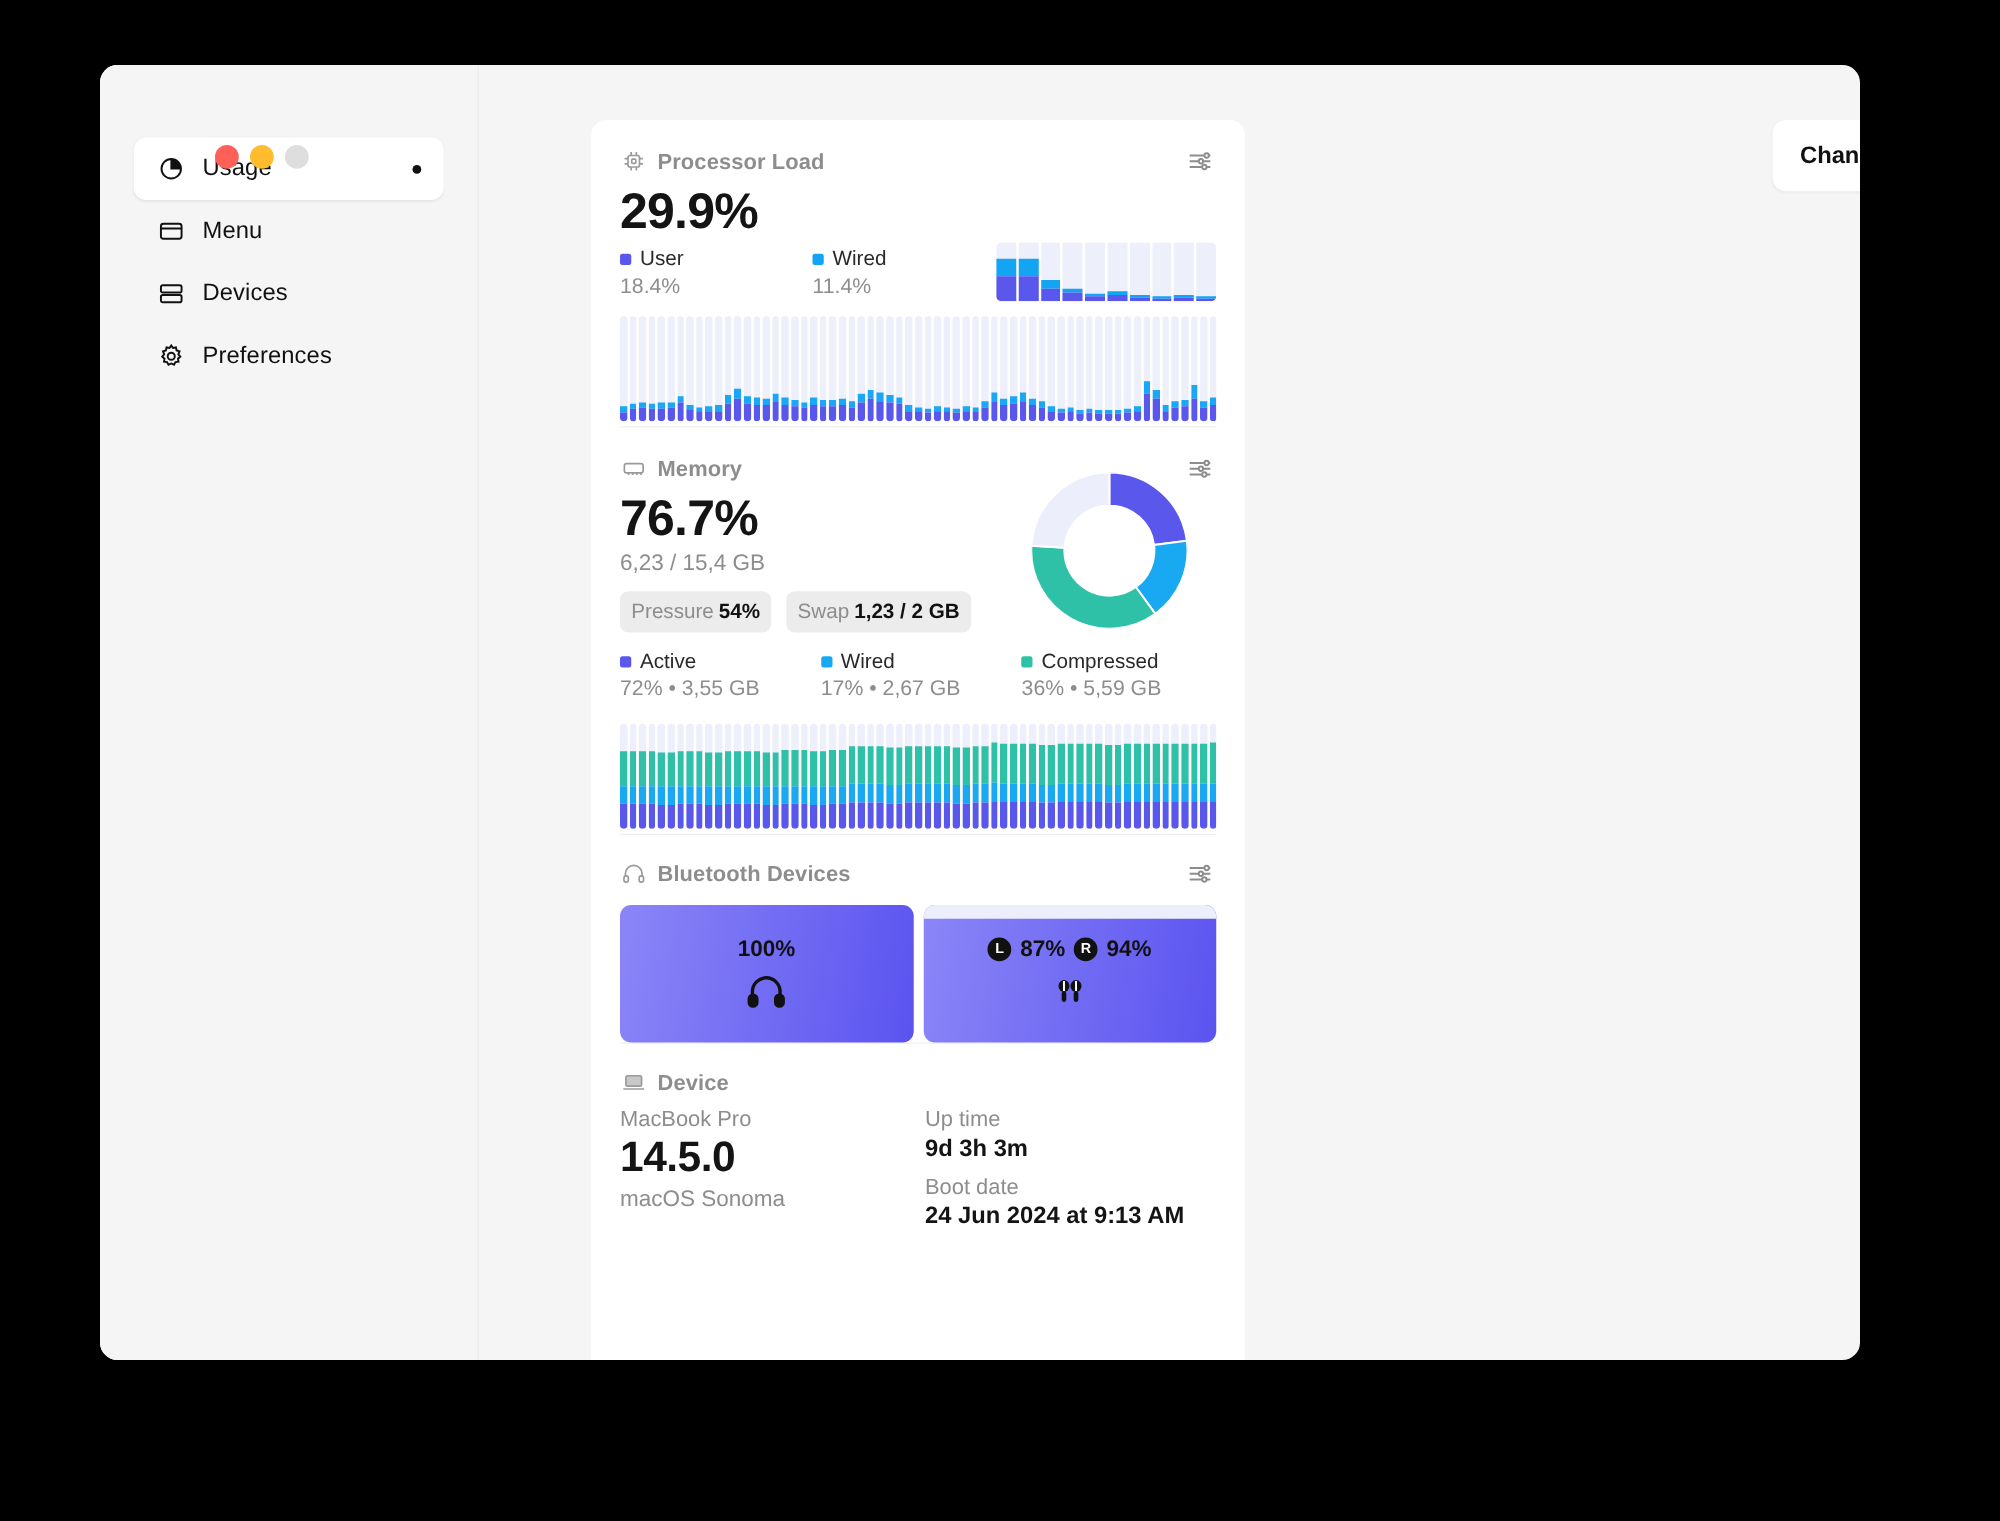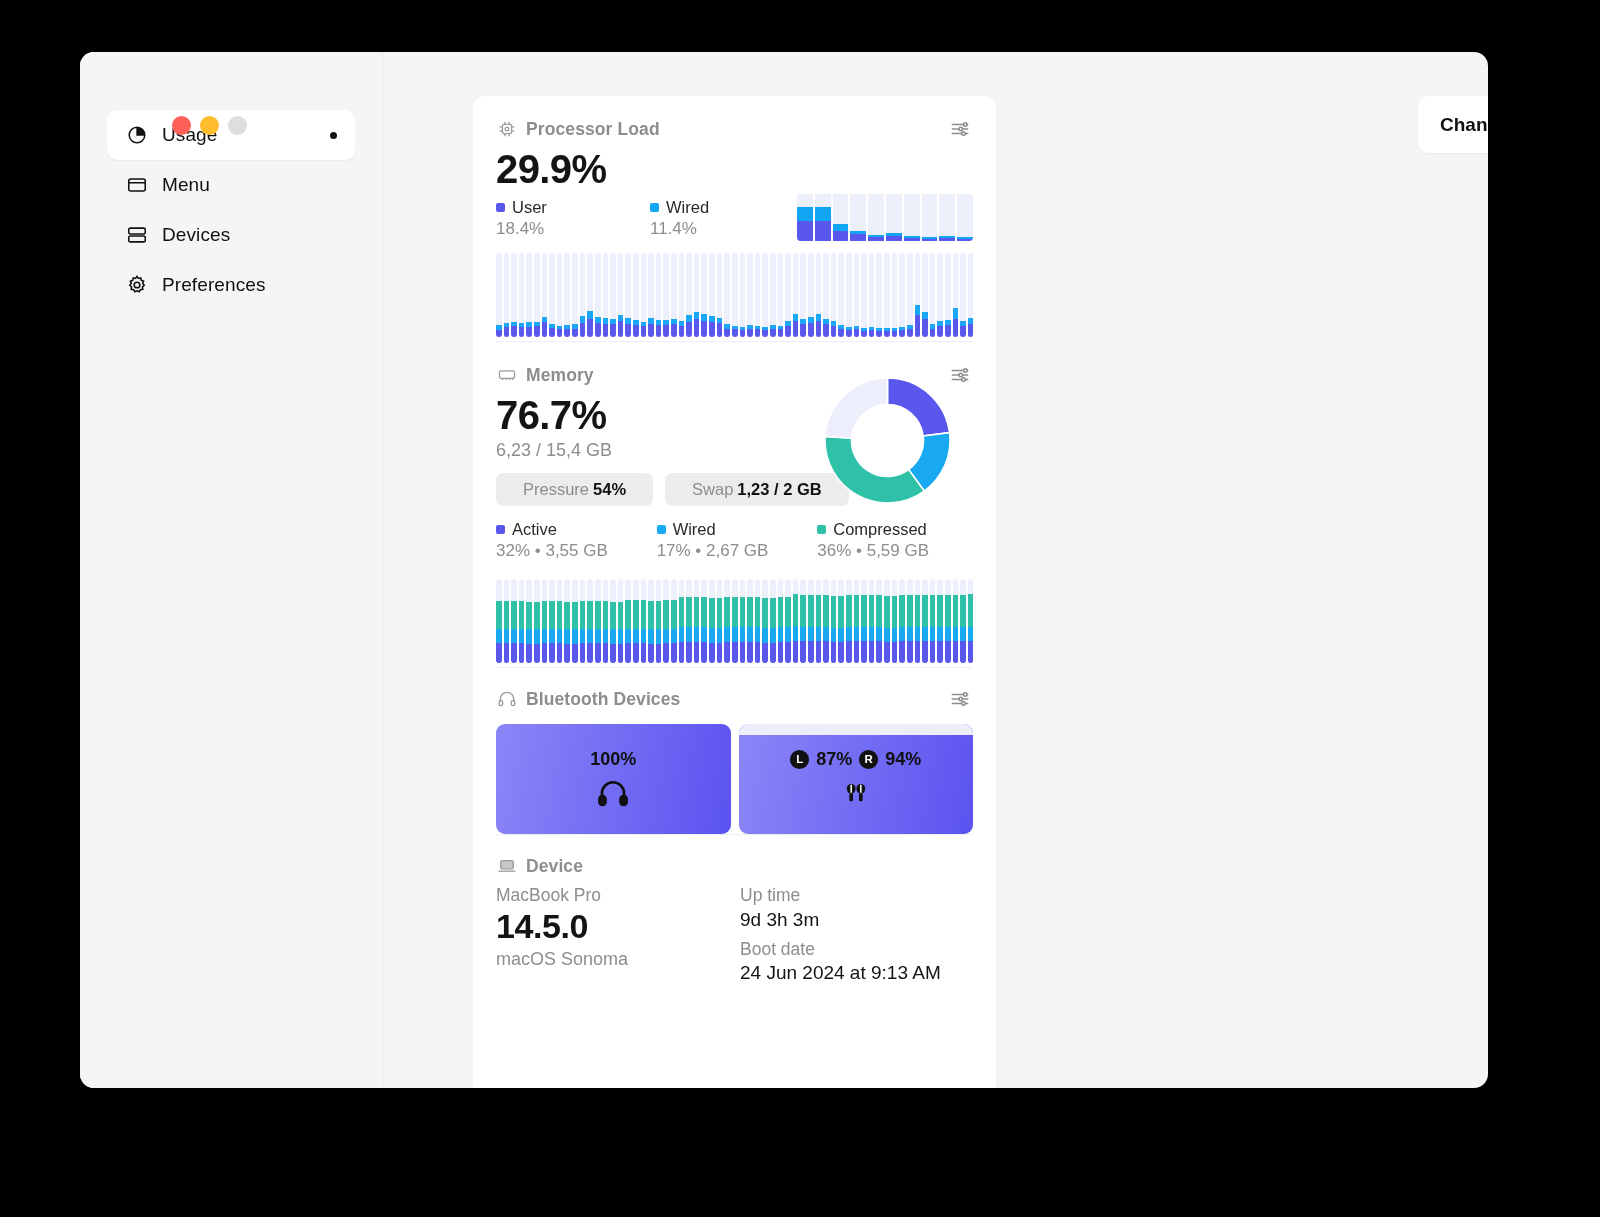--- a/index.html
+++ b/index.html
@@ -166,21 +166,21 @@
   .hbar .seg-comp { background: #2fc1a8; width: 100%; }
   .hbar .seg-wired { background: #18a9f2; width: 100%; }
   .hbar .seg-active { background: #5a57ec; width: 100%; }
 
   
   .sub-value { font-size: 18px; color: #8d8d8d; font-weight: 500; margin-top: 2px; }
   .badges { display: flex; gap: 12px; margin-top: 12px; }
   .badge {
     background: #ececec;
     border-radius: 7px;
-    padding: 7px 27px;
+    padding: 7px 9px;
     font-size: 16.5px;
     color: #8d8d8d;
     white-space: nowrap;
   }
   .badge b { color: #111; font-weight: 700; margin-left: 4px; }
 
   .donut-wrap {
     position: absolute;
     right: 23px;
     width: 125px; height: 125px;
@@ -217,21 +217,21 @@
     font-size: 11.5px; font-weight: 700;
     display: flex; align-items: center; justify-content: center;
   }
 
   
   .device-grid { display: flex; margin-top: 6px; }
   .device-col-left { width: 244px; }
   .device-col-right { flex: 1; }
   .dv-label { font-size: 17.5px; color: #8d8d8d; font-weight: 500; }
   .dv-big { font-size: 34px; font-weight: 700; color: #141414; letter-spacing: -.4px; line-height: 1.2; }
-  .dv-strong { font-size: 19px; font-weight: 400; color: #141414; }
+  .dv-strong { font-size: 19px; font-weight: 700; color: #141414; }
   .dv-os { font-size: 18px; color: #8d8d8d; font-weight: 500; margin-top: 2px; }
 
   
   .right-panel {
     position: absolute;
     left: 1035px; top: 44px;
     width: 346px;
   }
   .order-btn {
     height: 57px;
@@ -681,21 +681,21 @@
               <path d="M99.23657826827957 113.06356214843422 A62.5 62.5 0 0 1 0.1233294732330279 58.57559252941789 L26.571037776582223 60.2395412969447 A36 36 0 0 0 83.66026908252903 91.62461179749812 Z" fill="#2fc1a8" stroke="#ffffff" stroke-width="1.6"></path>
               <path d="M0.1233294732330279 58.57559252941789 A62.5 62.5 0 0 1 62.499999999999986 0 L62.49999999999999 26.5 A36 36 0 0 0 26.571037776582223 60.2395412969447 Z" fill="#edeefb" stroke="#ffffff" stroke-width="1.6"></path>
             </svg></div>
 
         <div class="legend-row" style="margin-top:14px">
           <div class="legend-col" style="width:165px">
             <div class="legend-name">
               <span class="legend-swatch" style="background:#5a57ec"></span>
               <span>Active</span>
             </div>
-            <div class="legend-val">32% • 3,55 GB</div>
+            <div class="legend-val">72% • 3,55 GB</div>
           </div>
           <div class="legend-col" style="width:165px">
             <div class="legend-name">
               <span class="legend-swatch" style="background:#18a9f2"></span>
               <span>Wired</span>
             </div>
             <div class="legend-val">17% • 2,67 GB</div>
           </div>
           <div class="legend-col" style="width:160px">
             <div class="legend-name">

